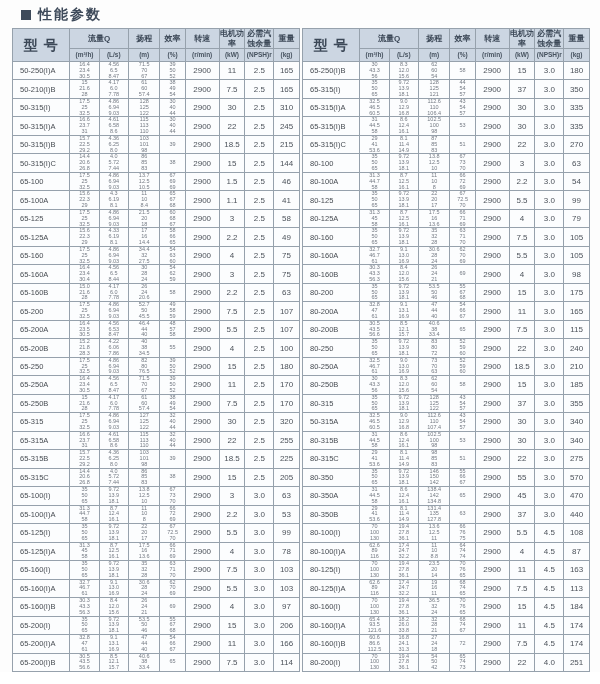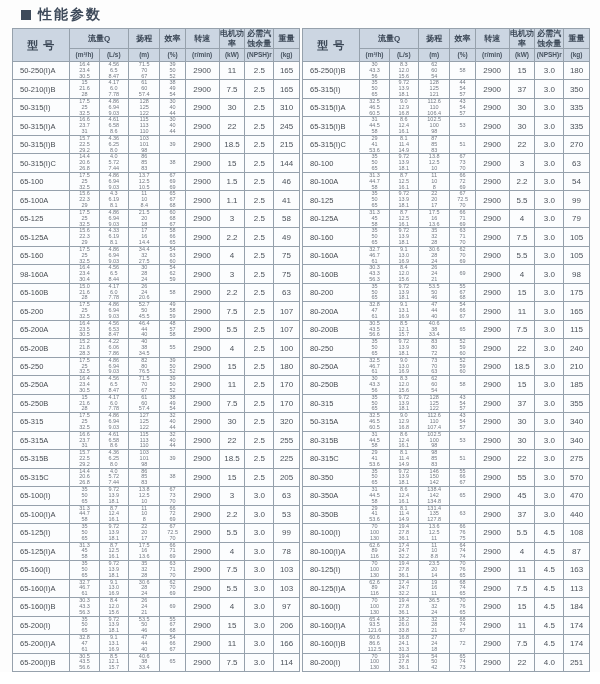--- a/index.html
+++ b/index.html
@@ -11,21 +11,21 @@
   .tables{position:absolute;left:12px;top:28px;display:flex;gap:2px;}
   .tbl-wrap{width:288px;height:652px;}
   table{width:288px;height:652px;border-collapse:collapse;table-layout:fixed;background:#fcfdfe;}
   th,td{border:1px solid #96a1ac;padding:0;text-align:center;vertical-align:middle;
         color:#5d636b;overflow:hidden;}
   thead th{background:#ccd6e2;color:#3c4857;font-weight:bold;font-size:8px;line-height:1.15;
            word-break:break-all;}
   thead tr.units th{font-size:6.5px;font-weight:bold;color:#46525f;}
   thead tr.labels{height:20px;}
   thead tr.units{height:13px;}
-  th.model-h{font-size:11px;letter-spacing:1px;}
+  th.model-h{font-size:14px;letter-spacing:1px;}
   td.c0{font-size:7.5px;color:#474c52;text-align:left;padding-left:7px;white-space:nowrap;}
   td.c1,td.c2,td.c3,td.c4{font-size:5.5px;line-height:1.06;color:#757b84;}
   td.c5{font-size:8px;color:#4c525a;}
   td.c6,td.c7,td.c8{font-size:8px;color:#4c525a;}
   .edge-shadow{position:absolute;right:0;top:80px;width:7px;height:604px;
     background:linear-gradient(to right, rgba(130,140,150,0), rgba(130,140,150,0.28));}
   .col-model{width:20%;}.col-m3h{width:10.2%;}.col-ls{width:10.2%;}.col-head{width:11%;}
   .col-eff{width:8.8%;}.col-speed{width:11.8%;}.col-pow{width:9%;}.col-npsh{width:10%;}
   .col-wt{width:9%;}
 </style>
@@ -190,21 +190,21 @@
               <td class="c1">17.5<br>25<br>32.5</td>
               <td class="c2">4.86<br>6.94<br>9.03</td>
               <td class="c3">34.4<br>32<br>27.5</td>
               <td class="c4">54<br>63<br>60</td>
               <td class="c5">2900</td>
               <td class="c6">4</td>
               <td class="c7">2.5</td>
               <td class="c8">75</td>
             </tr>
             <tr>
-              <td class="c0">98-160A</td>
+              <td class="c0">65-160A</td>
               <td class="c1">16.4<br>23.4<br>30.4</td>
               <td class="c2">4.56<br>6.5<br>8.44</td>
               <td class="c3">30<br>28<br>24</td>
               <td class="c4">54<br>62<br>59</td>
               <td class="c5">2900</td>
               <td class="c6">3</td>
               <td class="c7">2.5</td>
               <td class="c8">75</td>
             </tr>
             <tr>

